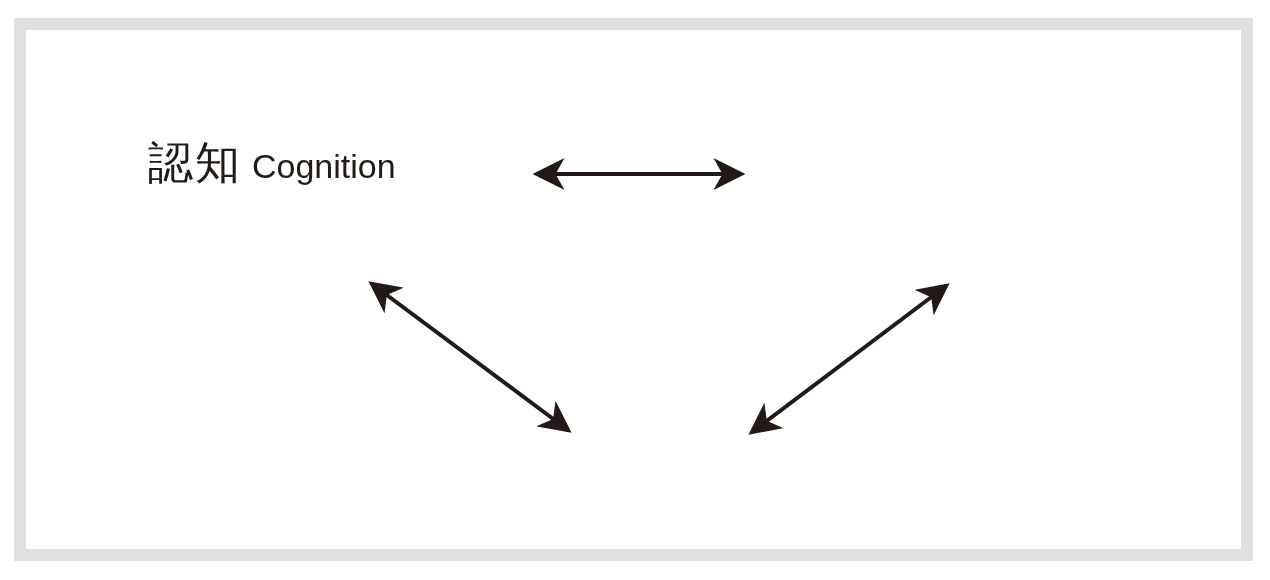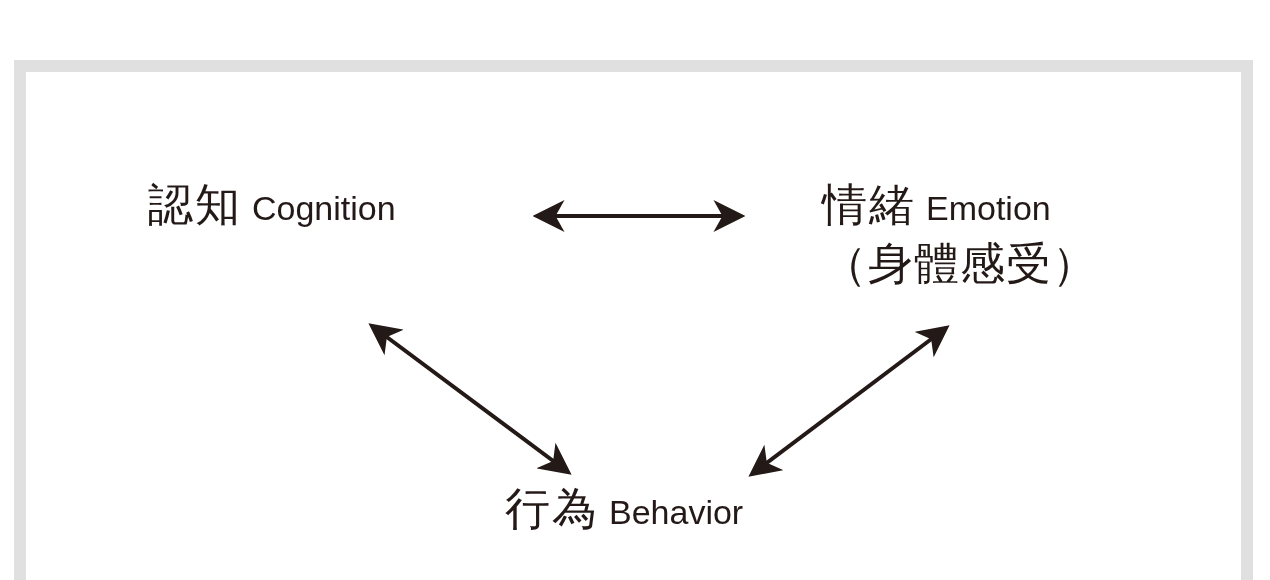--- a/index.html
+++ b/index.html
@@ -10,21 +10,20 @@
     height: 580px;
     overflow: hidden;
     font-family: "Liberation Sans", "DejaVu Sans", sans-serif;
   }
   .stage {
     position: relative;
     width: 1270px;
     height: 488px;
     background: #ffffff;
     color: #231916;
-    margin-top: 42px;
   }
   .frame {
     position: absolute;
     left: 14px;
     top: 18px;
     width: 1239px;
     height: 543px;
     border: 12px solid #e0e0e0;
     box-sizing: border-box;
     background: #ffffff;
@@ -83,26 +82,15 @@
     <line x1="372" y1="284" x2="568" y2="430" stroke="#231916" stroke-width="4" marker-start="url(#head)" marker-end="url(#head)"></line>
     <line x1="752" y1="432" x2="946" y2="286" stroke="#231916" stroke-width="4" marker-start="url(#head)" marker-end="url(#head)"></line>
   </svg>
 
   <div class="node node-cognition">
     <span class="row">
       <span class="zh">認知</span><span class="en">Cognition</span>
     </span>
   </div>
 
-  <div class="node node-emotion">
-    <span class="row">
-      <span class="zh">情緒</span><span class="en">Emotion</span>
-    </span>
-    <span class="row subtitle">（身體感受）</span>
-  </div>
 
-  <div class="node node-behavior">
-    <span class="row">
-      <span class="zh">行為</span><span class="en">Behavior</span>
-    </span>
-  </div>
 
 </div>
 
 </body></html>

